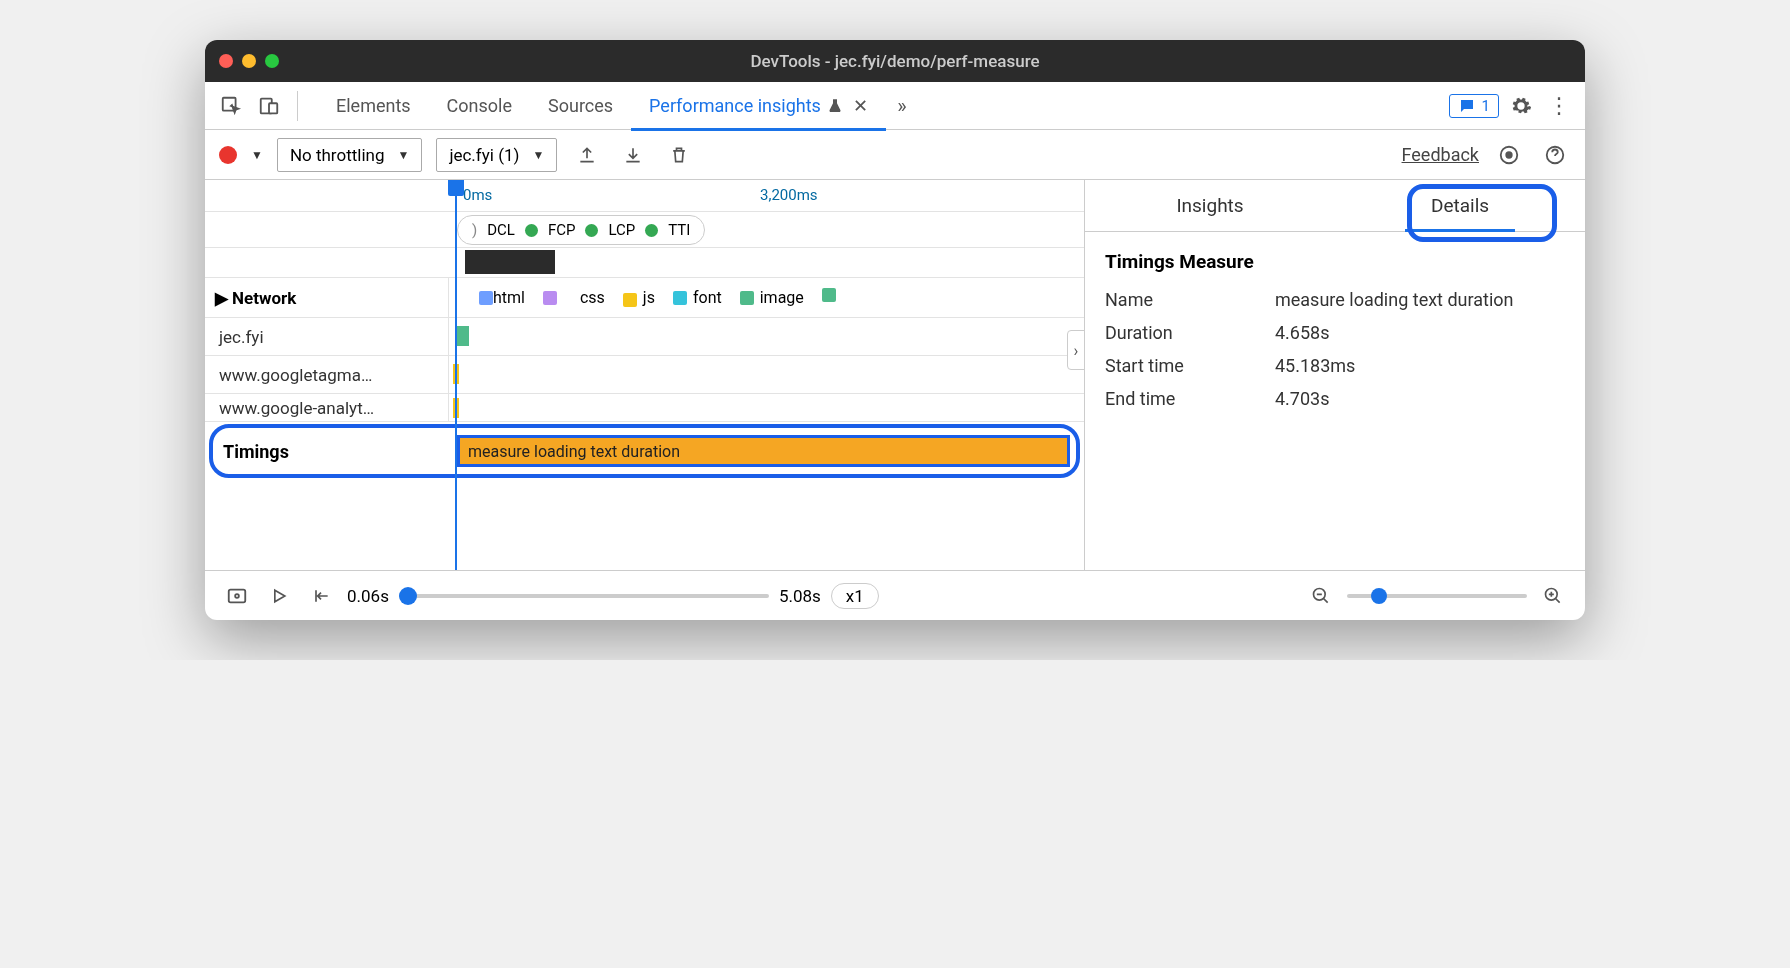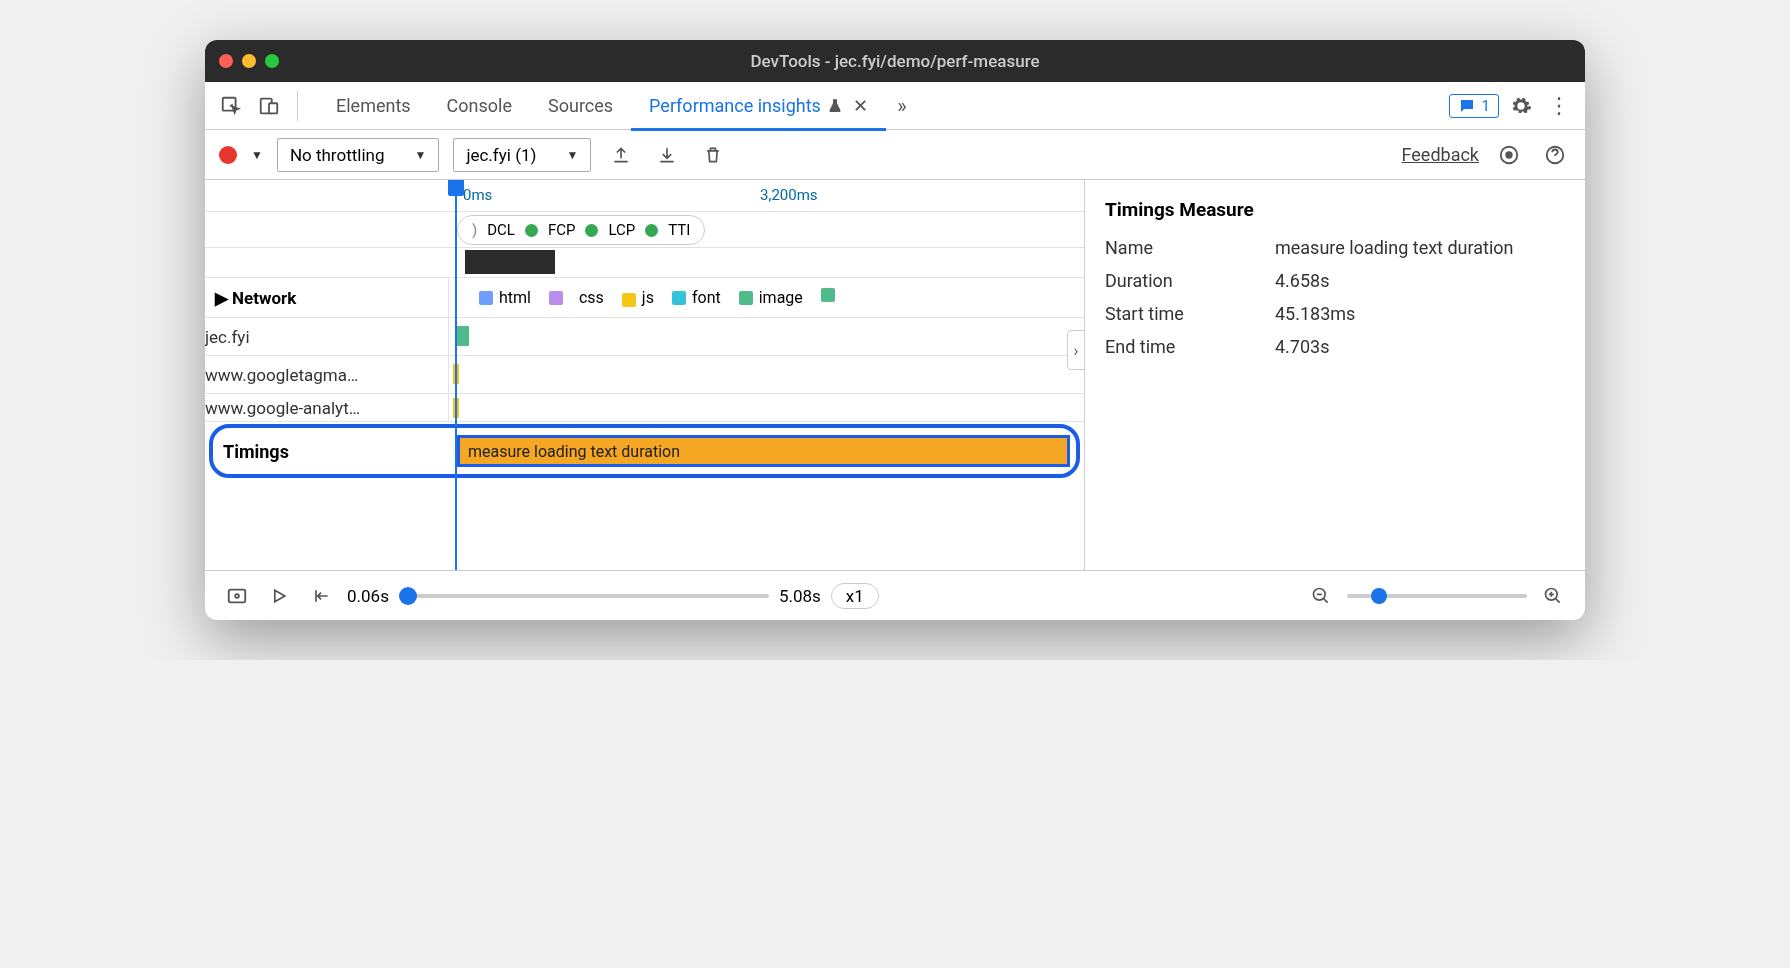--- a/index.html
+++ b/index.html
@@ -16,42 +16,42 @@
   .tabs { display:flex; align-items:center; margin-left:8px;}
   .tab { padding:0 18px; height:48px; display:flex; align-items:center; font-size:18px; color:#555; cursor:pointer; gap:6px; position:relative;}
   .tab.active { color:#1a73e8; }
   .tab.active::after { content:""; position:absolute; bottom:-1px; left:0; right:0; height:3px; background:#1a73e8;}
   .spacer { flex:1; }
   .issues-badge { display:flex; align-items:center; gap:6px; border:1px solid #1a73e8; color:#1a73e8; padding:2px 8px; border-radius:3px; font-size:15px;}
 
   .toolbar { display:flex; align-items:center; height:50px; border-bottom:1px solid #ccc; padding:0 14px; gap:14px;}
   .rec-dot { width:18px;height:18px; border-radius:50%; background:#e8352e;}
   .chev-down { font-size:12px; color:#333;}
-  .select-box { border:1px solid #aaa; height:34px; display:flex; align-items:center; padding:0 12px; gap:30px; font-size:17px; border-radius:2px; cursor:pointer;justify-content:center;}
+  .select-box { border:1px solid #aaa; height:34px; display:flex; align-items:center; padding:0 12px; gap:13px; font-size:17px; border-radius:2px; cursor:pointer;justify-content:center;}
   .feedback { text-decoration:underline; color:#444; font-size:18px;}
 
   .main { display:flex; height:390px; position:relative;}
   .left { flex:1; border-right:1px solid #ccc; position:relative; overflow:hidden;}
   .right { width:500px; display:flex; flex-direction:column;}
 
   
   .ruler { height:32px; border-bottom:1px solid #e3e3e3; position:relative; font-size:15px; color:#0369a1;}
   .ruler span { position:absolute; top:6px;}
   .pill-row { height:36px; border-bottom:1px solid #e3e3e3; position:relative;}
   .metrics-pill { position:absolute; left:252px; top:3px; background:#fff; border:1px solid #ccc; border-radius:18px; height:30px; display:flex; align-items:center; padding:0 14px; gap:10px; font-size:15px;}
   .m-dot{width:13px;height:13px;border-radius:50%;}
   .thumb-row{height:30px; border-bottom:1px solid #e3e3e3; position:relative;}
   .thumb{position:absolute;left:260px;top:2px;width:90px;height:24px;background:#2b2b2b;}
   .legend-row{height:40px;border-bottom:1px solid #e3e3e3;position:relative;display:flex;align-items:center;}
   .net-lbl{font-weight:700;font-size:17px;padding-left:10px;display:flex;align-items:center;gap:4px;width:244px;border-right:1px solid #e3e3e3;height:100%;}
   .legend{display:flex;gap:18px;padding-left:30px;font-size:16px;}
   .sq{width:14px;height:14px;border-radius:2px;}
   .tracks{position:relative;}
   .track{height:38px;border-bottom:1px solid #e3e3e3;display:flex;}
-  .track-lbl{width:244px;border-right:1px solid #e3e3e3;display:flex;align-items:center;font-size:17px;color:#333;}
+  .track-lbl{width:244px;border-right:1px solid #e3e3e3;padding-left:14px;display:flex;align-items:center;font-size:17px;color:#333;}
   .track-body{flex:1;position:relative;}
   .bar{position:absolute;top:8px;height:20px;}
   .timings-row{border:4px solid #1a5ee8;border-radius:20px;height:54px;display:flex;align-items:center;margin:2px 4px 0 4px;}
   .timings-lbl{font-weight:700;width:238px;padding-left:10px;font-size:18px;}
   .timing-bar{flex:1;margin:0 6px;background:#f5a623;border:3px solid #1a5ee8;height:32px;display:flex;align-items:center;padding-left:8px;font-size:16px;color:#222;}
   .vline{position:absolute;left:250px;top:0;bottom:0;width:2px;background:#1a73e8;z-index:2;}
   .vhandle{position:absolute;left:243px;top:-2px;width:16px;height:18px;background:#1a73e8;border-radius:2px;z-index:3;}
   .collapse-grip{position:absolute;right:-1px;top:150px;width:18px;height:40px;border:1px solid #ccc;background:#fff;border-radius:4px 0 0 4px;display:flex;align-items:center;justify-content:center;font-size:16px;color:#555;z-index:5;}
 
   
@@ -197,25 +197,25 @@
       </div>
       <div class="thumb-row">
         <div class="thumb"></div>
       </div>
       <div class="legend-row">
         <div class="net-lbl">
           <span>▶</span>
           <span>Network</span>
         </div>
         <div class="legend">
-          <span style="display:flex;align-items:center;gap:6px;">
+          <span style="display:flex;align-items:center;gap:0;">
               <span class="sq" style="background:#6e9eff;"></span>
               <span>html</span>
             </span>
-          <span style="display:flex;align-items:center;gap:16px;">
+          <span style="display:flex;align-items:center;gap:23px;">
               <span class="sq" style="background:#b98cf0;"></span>
               <span>css</span>
             </span>
           <span style="display:flex;align-items:flex-end;gap:6px;">
               <span class="sq" style="background:#f5c518;"></span>
               <span>js</span>
             </span>
           <span style="display:flex;align-items:center;gap:6px;">
               <span class="sq" style="background:#35c3db;"></span>
               <span>font</span>
@@ -250,20 +250,29 @@
       <div class="timings-row">
         <div class="timings-lbl">Timings</div>
         <div class="timing-bar">
            <span>measure loading text duration</span>
         </div>
       </div>
       <div class="collapse-grip">›</div>
     </div>
 
     <div class="right">
+      <div class="rtabs">
+        <div class="rtab">
+            <span>Insights</span>
+          </div>
+        <div class="rtab active" style="position:relative;">
+            <span>Details</span>
+          </div>
+        <div class="hl"></div>
+      </div>
       <div class="section-title">Timings Measure</div>
       <div class="kv">
           <div class="k">Name</div>
           <div class="v">measure loading text duration</div>
         </div>
       <div class="kv">
           <div class="k">Duration</div>
           <div class="v">4.658s</div>
         </div>
       <div class="kv">

